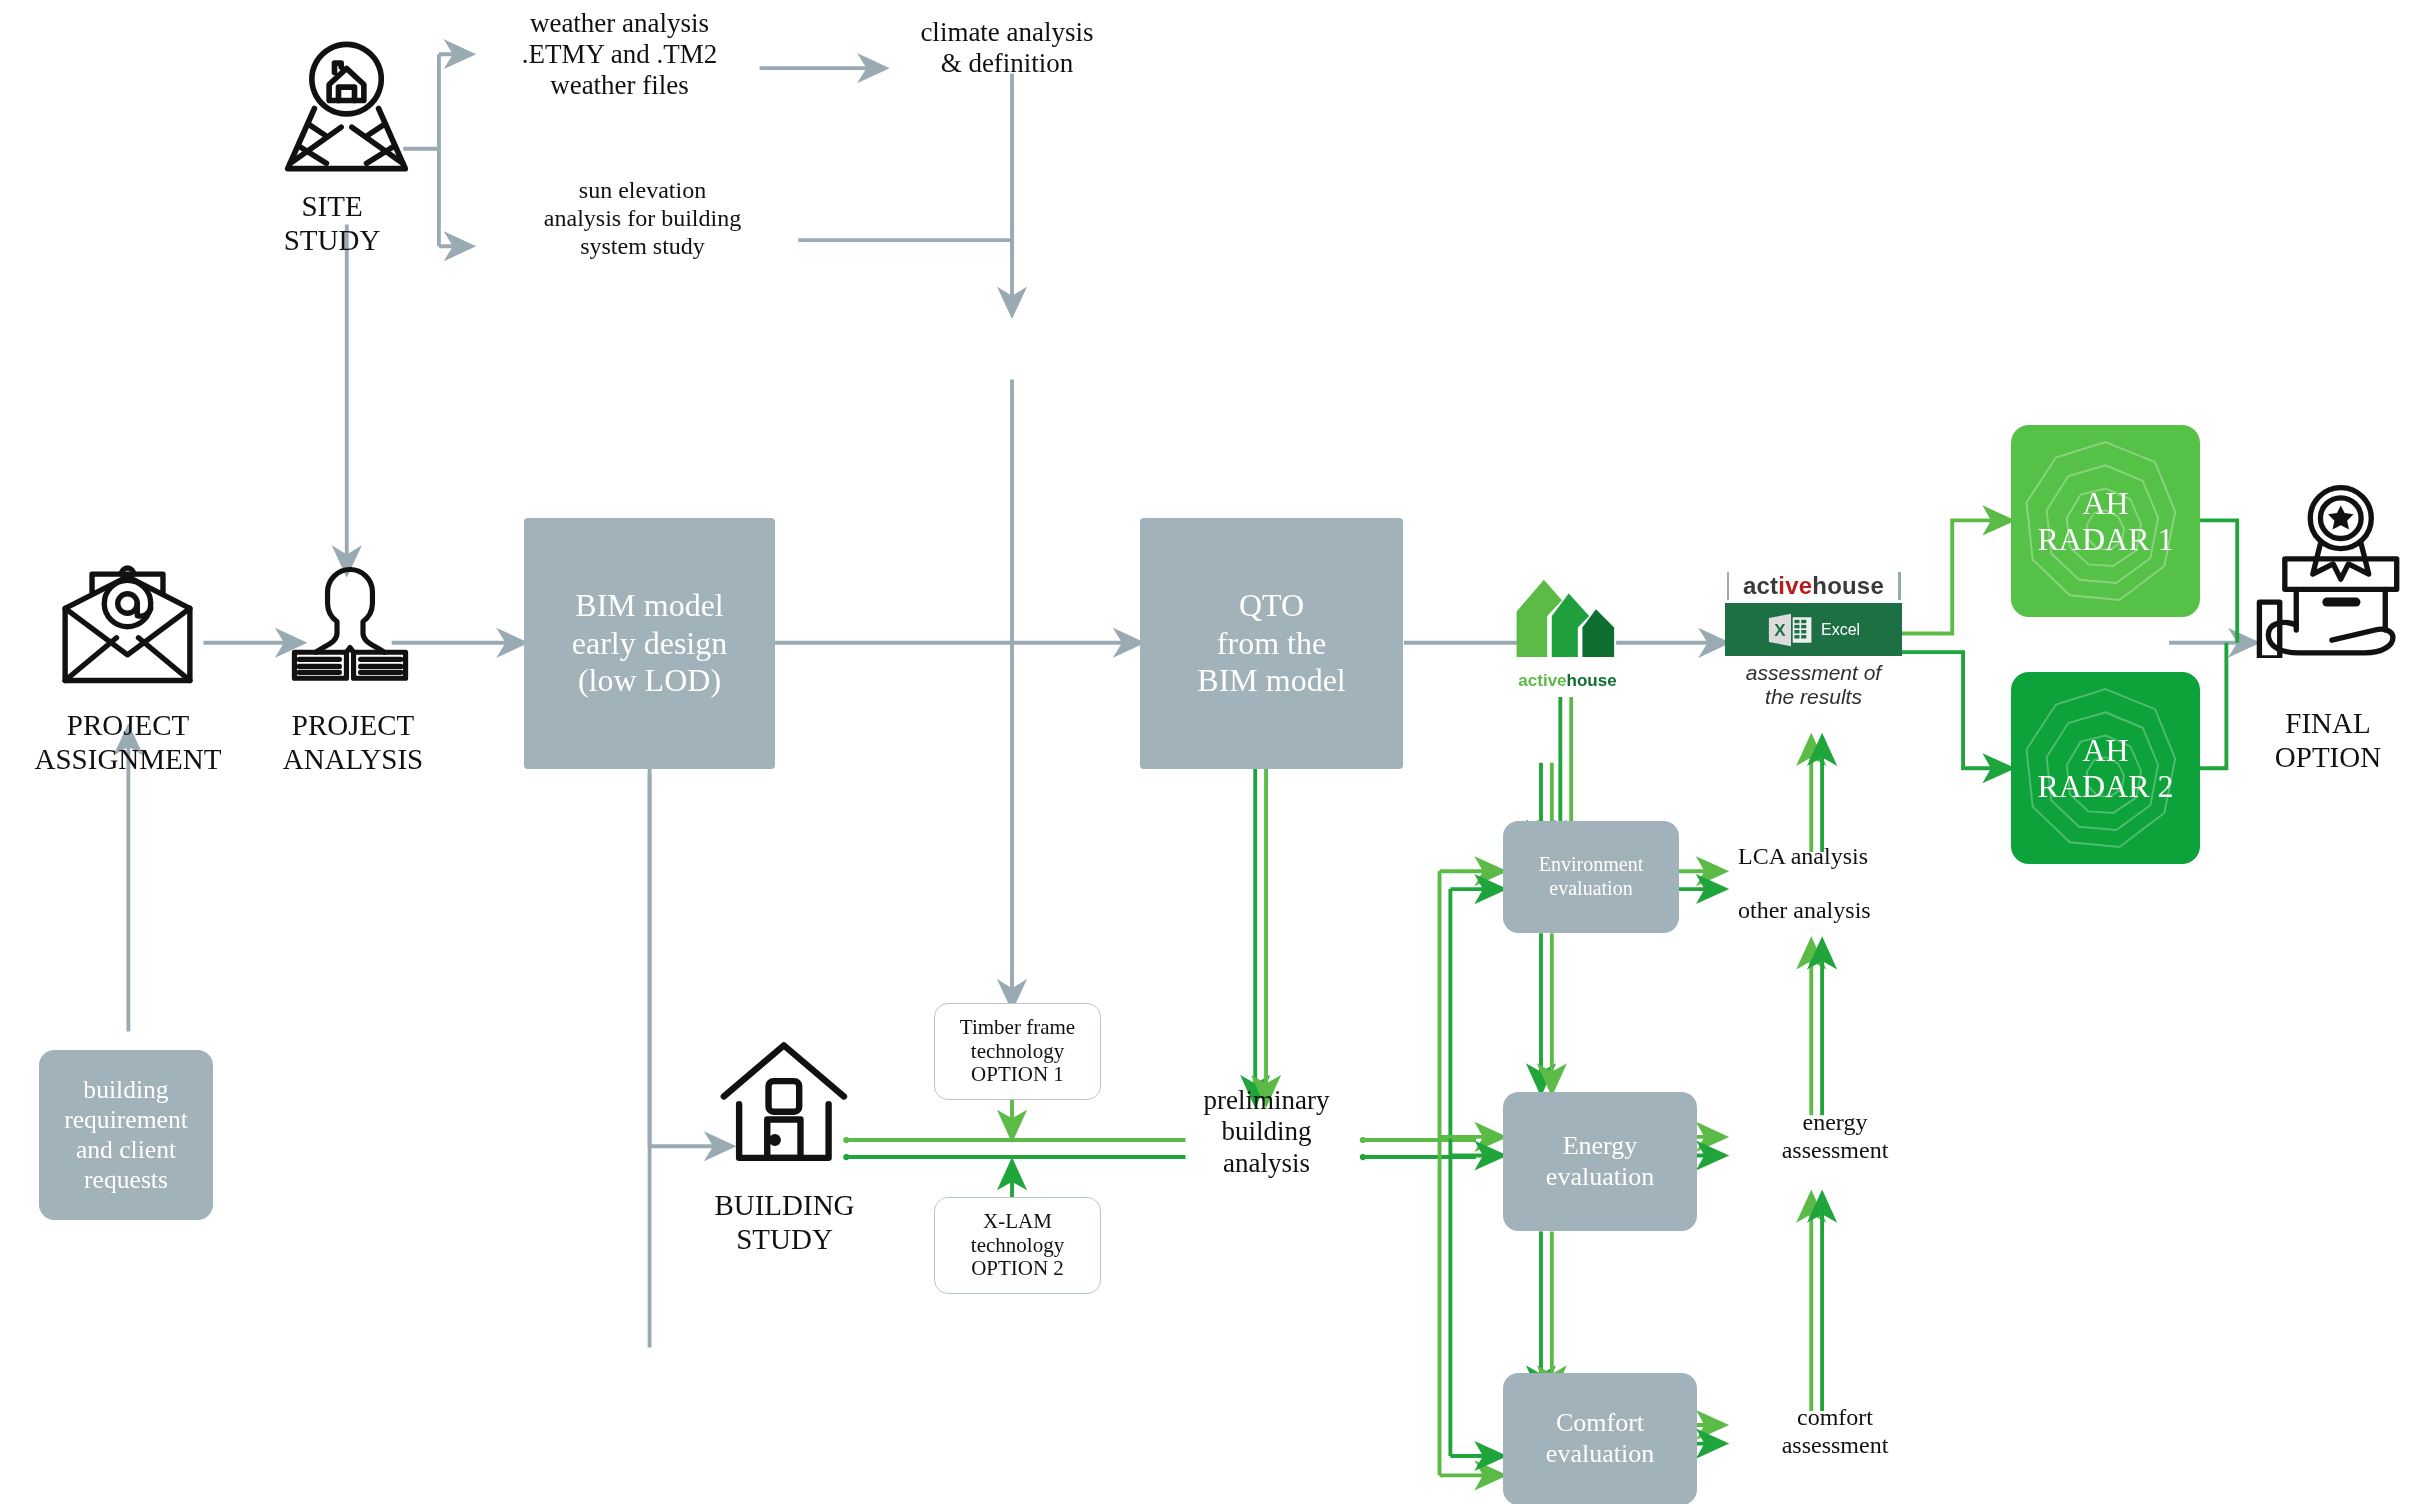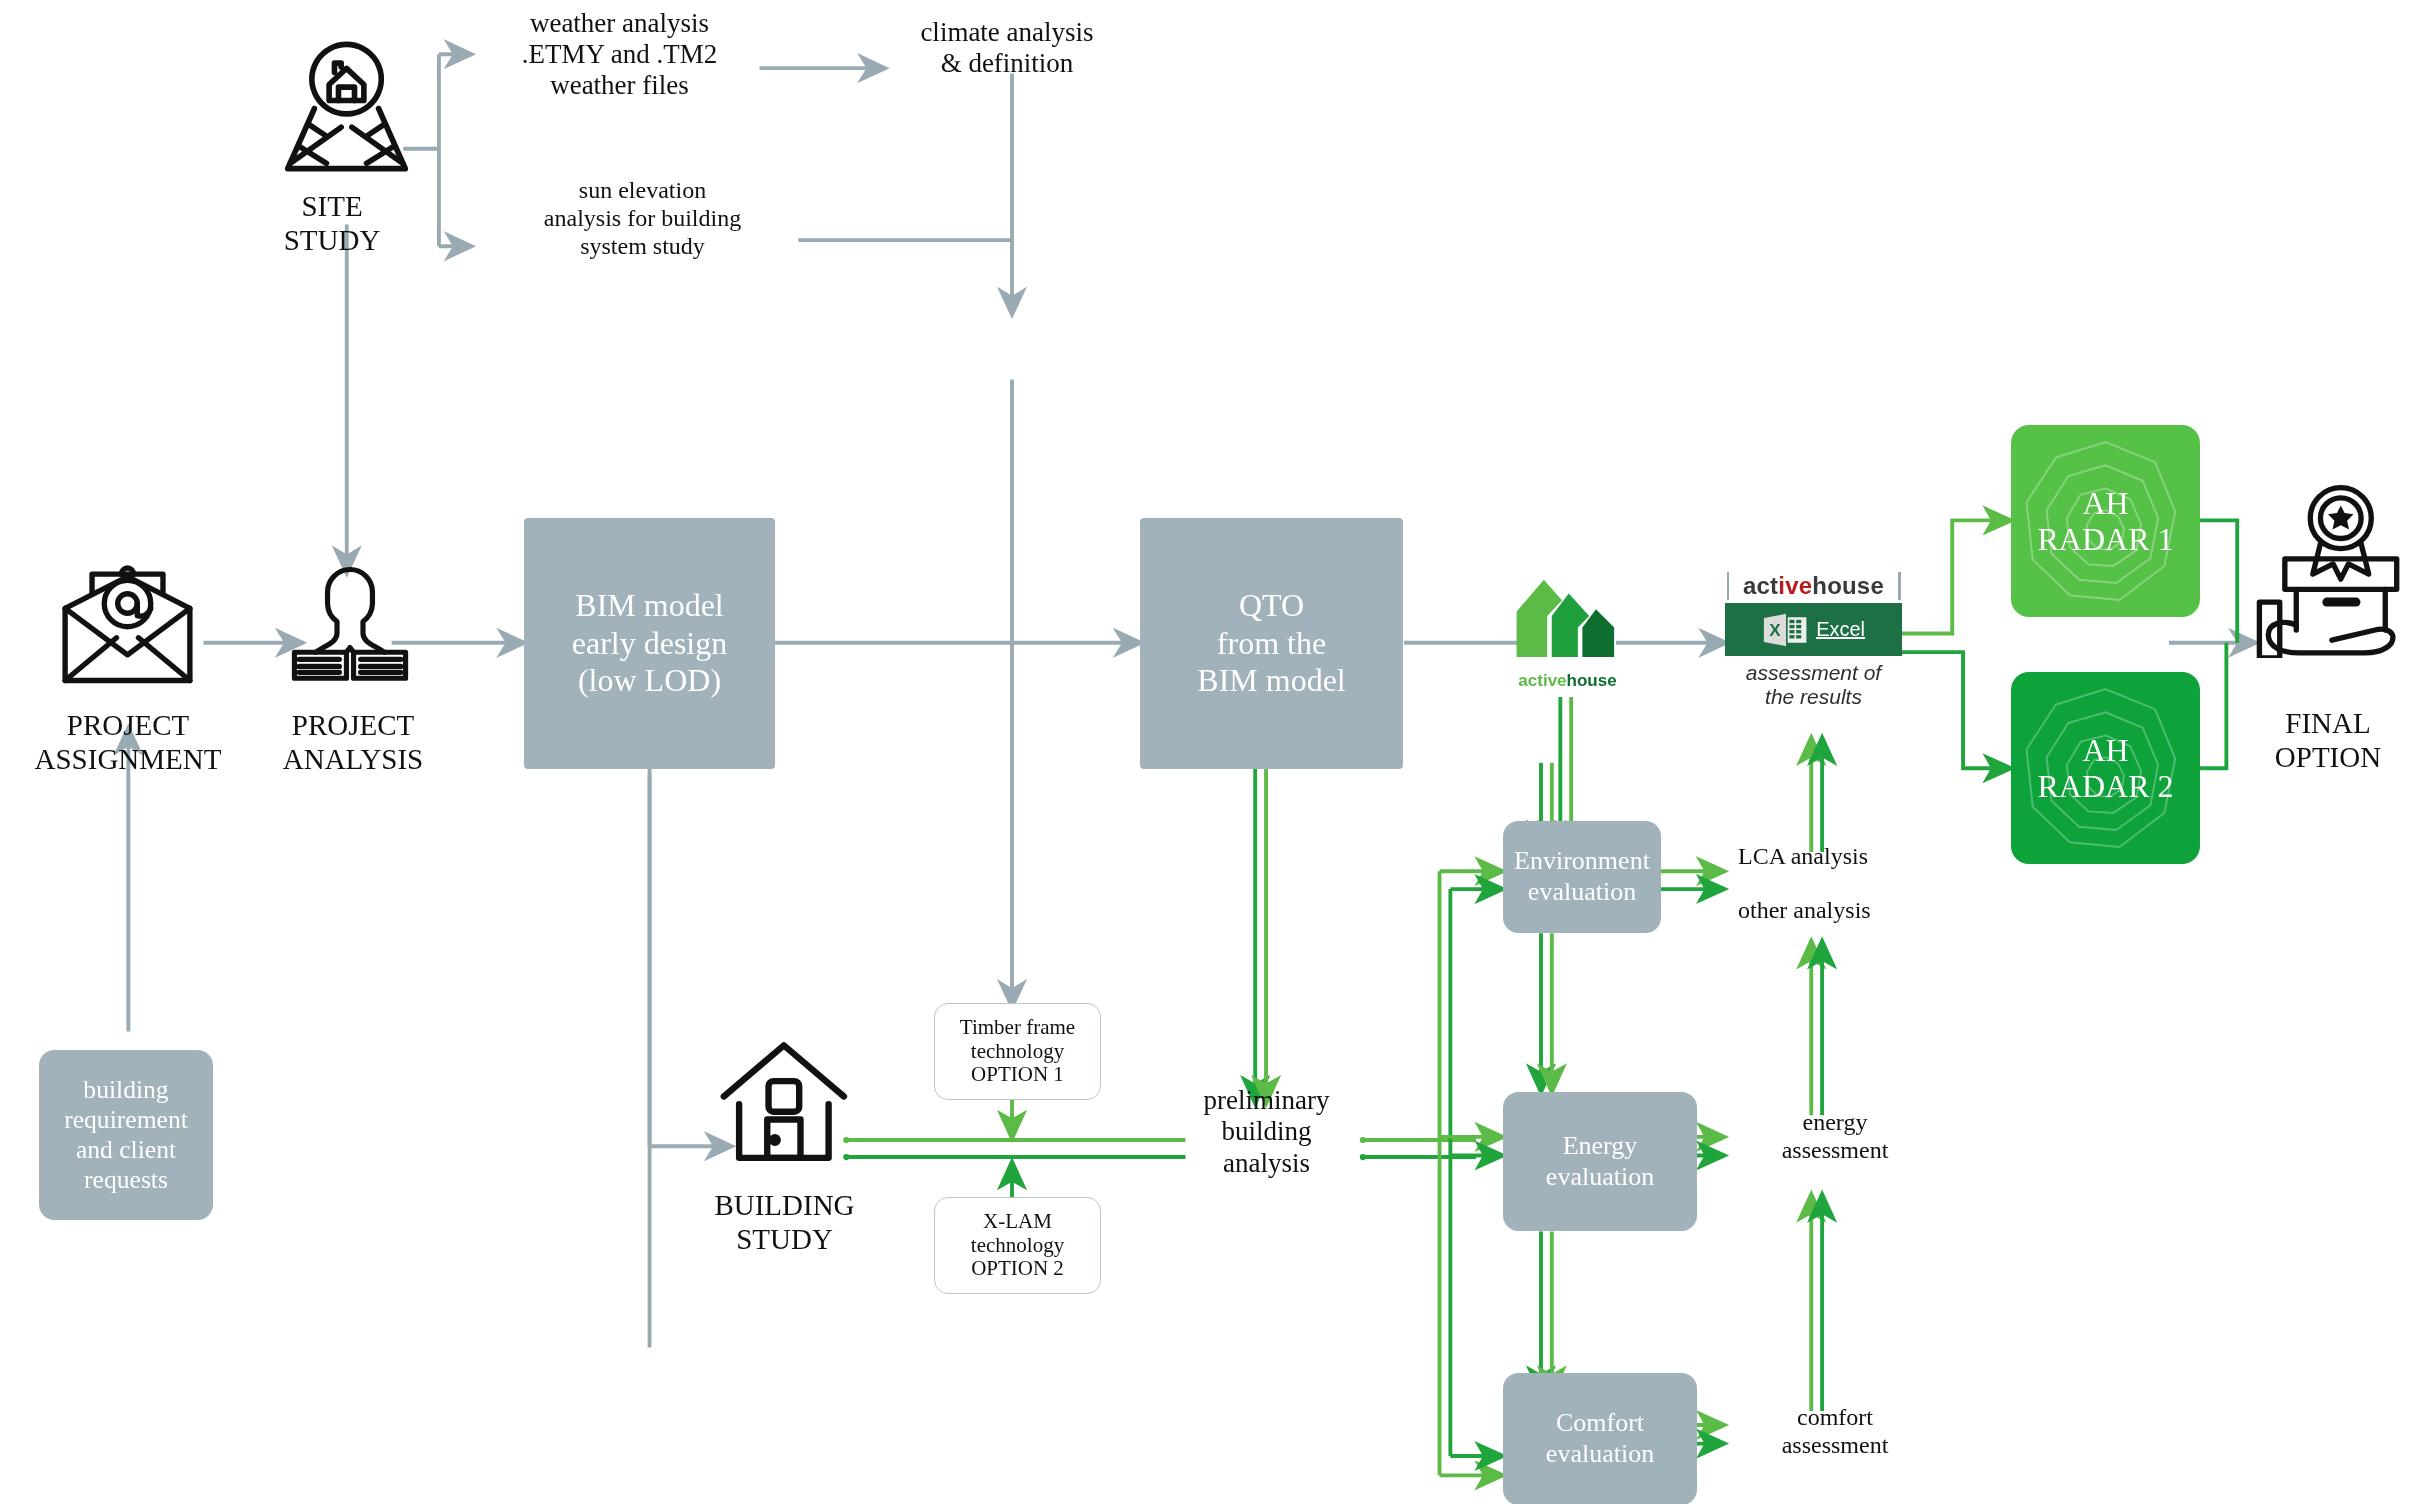--- a/index.html
+++ b/index.html
@@ -318,21 +318,21 @@
   </div>
 
   <div class="greybox node" style="left:1140px;top:518px;width:263px;height:251px;font-size:32px;">
     <div>
       <span>QTO</span><br>
       <span>from the</span><br>
       <span>BIM model</span>
     </div>
   </div>
 
-  <div class="greybox node" style="left:1503px;top:821px;width:158px;height:112px;font-size:26px;border-radius:15.5px;">
+  <div class="greybox node" style="left:1503px;top:821px;width:176px;height:112px;font-size:20px;border-radius:15.5px;">
     <div>
       <span>Environment</span><br>
       <span>evaluation</span>
     </div>
   </div>
 
   <div class="greybox node" style="left:1503px;top:1092px;width:194px;height:139px;font-size:26px;border-radius:15.5px;">
     <div>
       <span>Energy</span><br>
       <span>evaluation</span>
@@ -377,21 +377,21 @@
           <rect x="32" y="8" width="6" height="4"></rect>
             <rect x="40" y="8" width="6" height="4"></rect>
           <rect x="32" y="14" width="6" height="4"></rect>
             <rect x="40" y="14" width="6" height="4"></rect>
           <rect x="32" y="20" width="6" height="4"></rect>
             <rect x="40" y="20" width="6" height="4"></rect>
           <rect x="32" y="26" width="6" height="4"></rect>
             <rect x="40" y="26" width="6" height="4"></rect>
         </g>
       </svg>
-      <span class="xtxt" style="font-size:20px;text-decoration:underline;">Excel</span>
+      <span class="xtxt" style="font-size:16px;">Excel</span>
     </div>
     <div class="elab" style="font-size:21px;margin-top:4.6px;">
       <span>assessment of</span><br>
       <span>the results</span>
     </div>
   </div>
 
   <div class="radar" style="left:2011px;top:425px;width:189px;height:192px;background:#56c147;font-size:32px;">
     <svg viewBox="0 0 244 248" width="189" height="192">
       <g fill="none" stroke="#ffffff" stroke-opacity="0.30" stroke-width="2.5">

